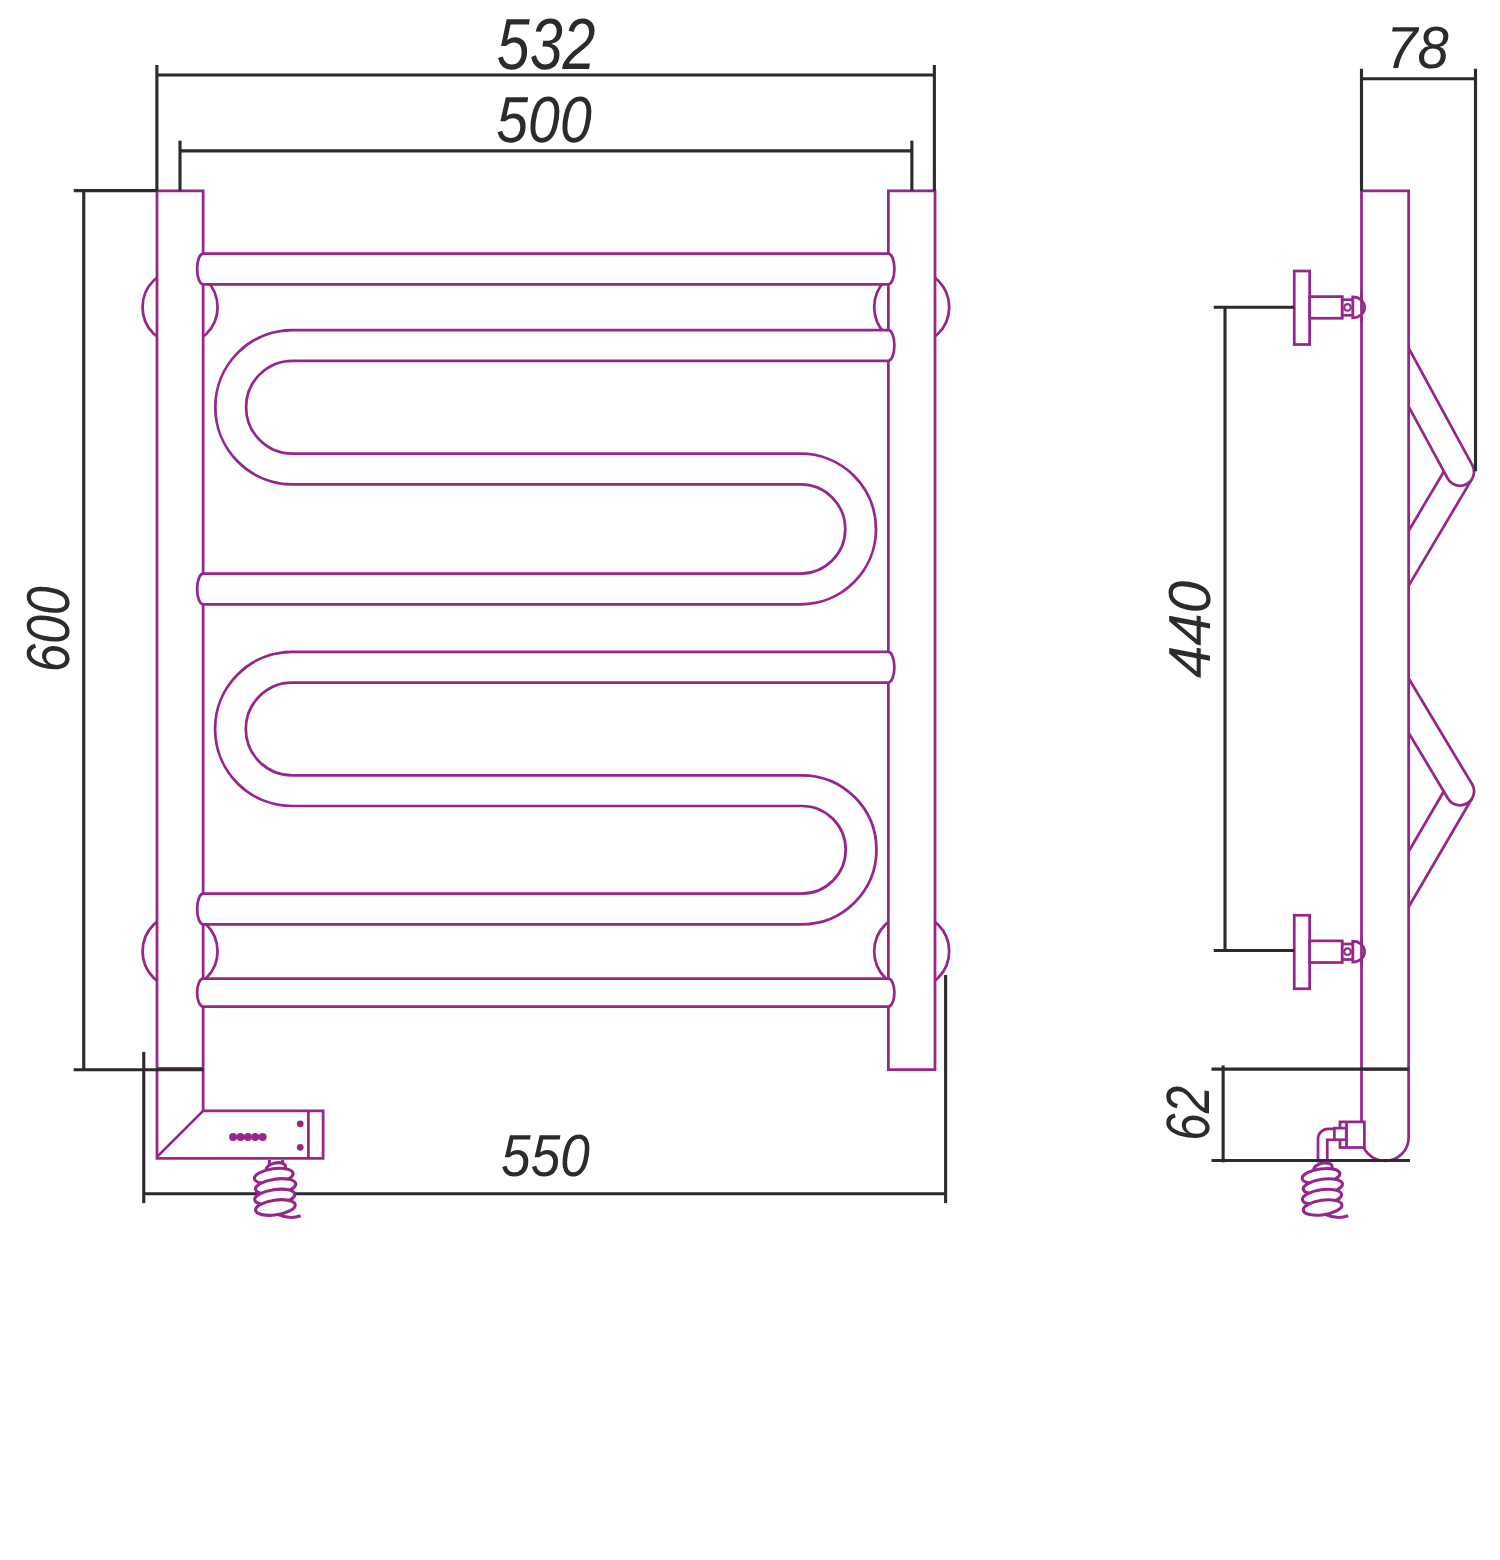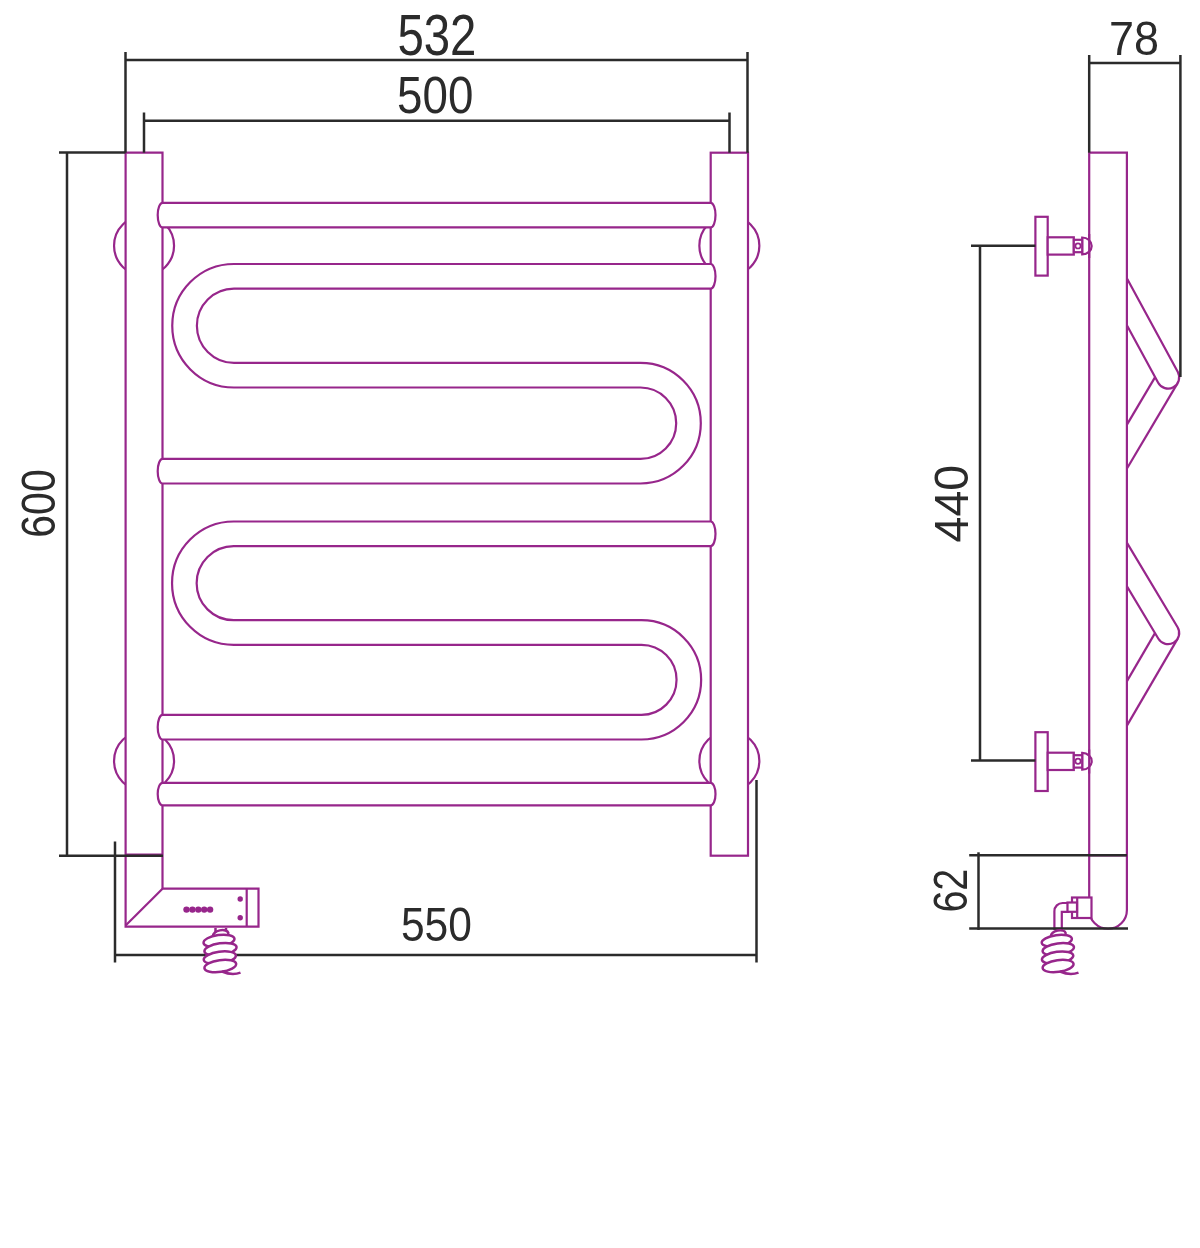--- a/index.html
+++ b/index.html
@@ -1,16 +1,16 @@
 <!DOCTYPE html>
 <html><head>
 <meta charset="utf-8">
 <style>
   html,body{margin:0;padding:0;background:#ffffff;}
-  #page{width:1200px;height:1080px;position:relative;background:#ffffff;overflow:hidden;}
+  #page{width:1200px;height:1080px;position:relative;background:#ffffff;overflow:hidden;font-style:italic;}
   svg{display:block;}
   text{font-family:"Liberation Sans",sans-serif;fill:#2b2b2b;}
 </style>
 </head>
 <body>
 <div id="page">
 <svg width="1200" height="1248" viewBox="0 0 1200 1248">
 <g fill="none" stroke-linecap="butt">
 
 <circle cx="144.05" cy="245.7" r="30" stroke="#97268b" stroke-width="2.2"></circle>

